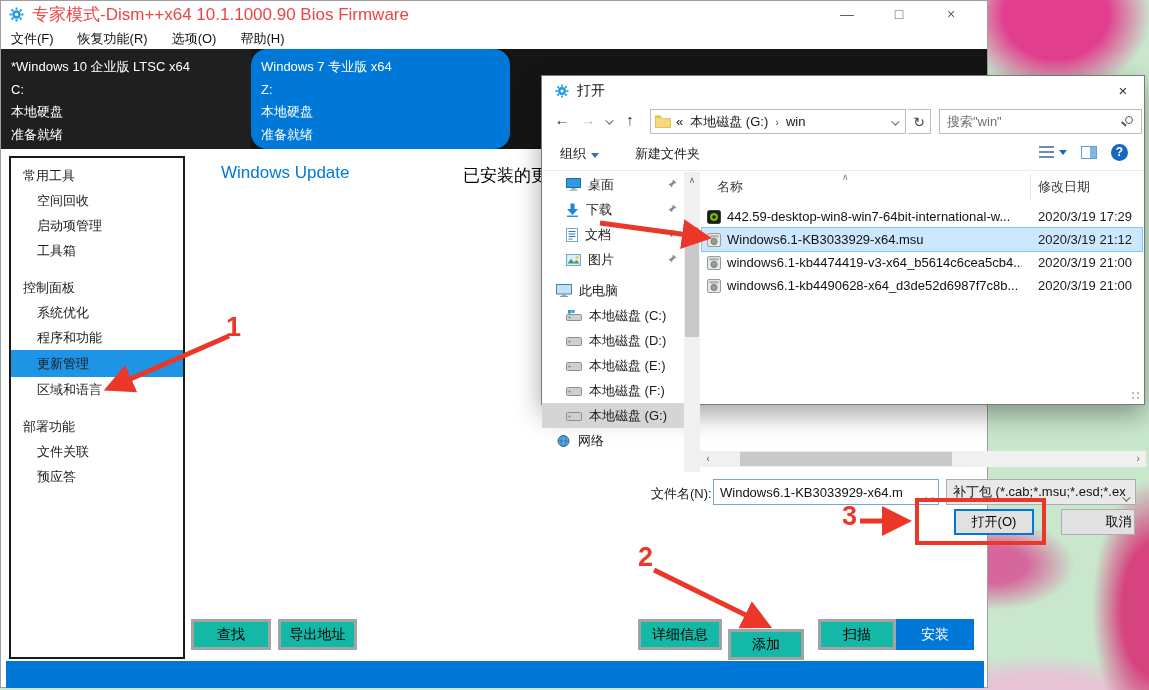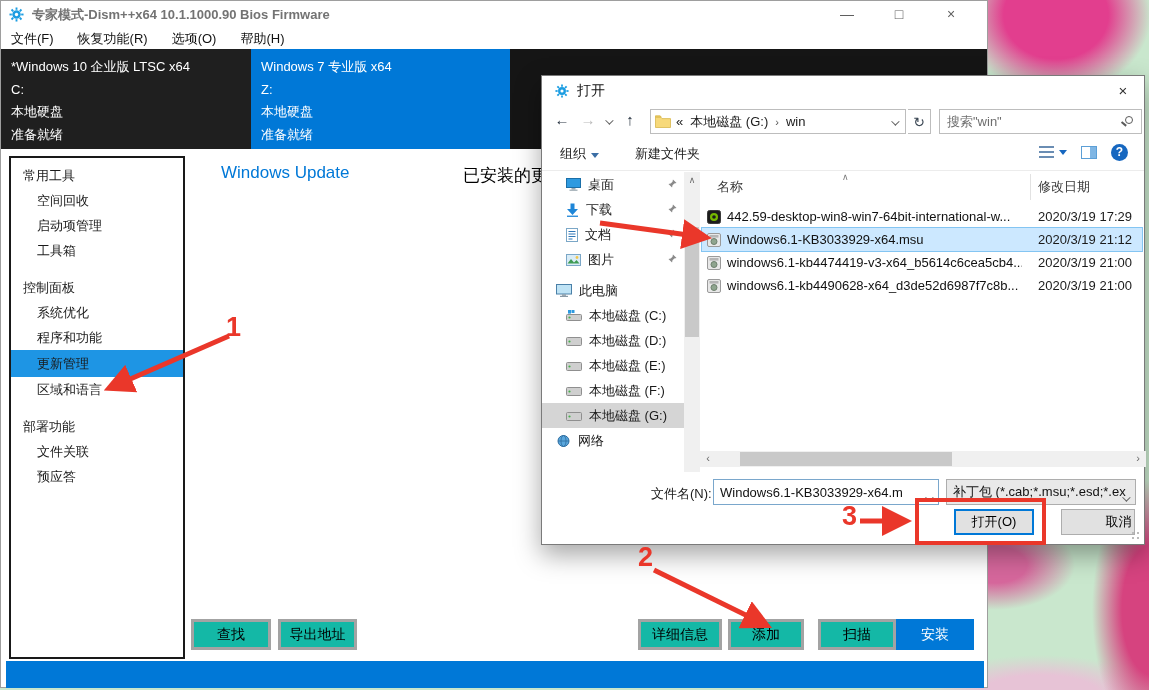--- a/index.html
+++ b/index.html
@@ -10,52 +10,52 @@
       radial-gradient(ellipse 95px 80px at 1056px 15px, #e23e8e 55%, rgba(226,62,142,0) 100%),
       radial-gradient(ellipse 60px 130px at 1152px 610px, #d6437f 50%, rgba(214,67,127,0) 100%),
       radial-gradient(ellipse 80px 45px at 995px 565px, #d6679c 40%, rgba(214,103,156,0) 100%),
       radial-gradient(ellipse 120px 40px at 1040px 695px, #e7c3d6 50%, rgba(231,195,214,0) 100%),
       #c9e7cd;
   }
   
   #main-window { position:absolute; left:0; top:0; width:988px; height:688px; background:#fff; border:1px solid #9e9e9e; }
   #titlebar { position:absolute; left:0; top:0; width:100%; height:27px; background:#fff; display:flex; align-items:center; }
   #titlebar .app-icon { margin-left:8px; }
-  #titlebar .title-text { margin-left:8px; font-size:13px; color:#737373;font-weight:bold; }
+  #titlebar .title-text { margin-left:8px; font-size:17px; color:#ef4444; }
   .win-controls { position:absolute; right:10px; top:0; height:27px; display:flex; }
   .win-controls span { width:52px; text-align:center; line-height:27px; color:#5f5f5f; font-size:14px; }
   #menubar { position:absolute; left:0; top:27px; width:100%; height:21px; display:flex; gap:24px; padding-left:10px; align-items:center; background:#fff; }
   #menubar span { font-size:13px; color:#111; }
   
   #tabstrip { position:absolute; left:0; top:48px; width:986px; height:100px; background:#151515; }
   .img-tab { position:absolute; top:0; height:100px; color:#fff; font-size:13px; padding:7px 0 0 10px; line-height:22.5px; }
   #tab-0 { left:0; width:250px; background:#1f1f1f; }
-  #tab-1 { left:250px; width:259px; background:#0078d7; }
+  #tab-1 { left:250px; width:259px; background:#0078d7;border-radius:16px; }
   .img-tab div { white-space:nowrap; }
   
   #sidebar { position:absolute; left:8px; top:155px; width:176px; height:503px; border:2px solid #191919; background:#fff; padding-top:5px; }
   .sb-row { height:25px; display:flex; align-items:center; font-size:13px; color:#1a1a1a; }
   .sb-header { padding-left:12px; }
   .sb-item { padding-left:26px; }
   .sb-gap { height:12px; }
   .sb-selected { background:#1e95e4; height:27px; }
   
   .content-title { position:absolute; left:220px; top:162px; font-size:17px; color:#0078d7; }
   .content-tab2 { position:absolute; left:462px; top:163px; font-size:17px; color:#000; white-space:nowrap; }
   
   .fbtn { position:absolute; top:618px; height:31px; background:#14b8a6; border:3px solid #a3a3a3; font-size:14px; color:#000; display:flex; align-items:center; justify-content:center; }
   #btn-find   { left:190px; width:80px; }
   #btn-export { left:277px; width:79px; }
   #btn-detail { left:637px; width:84px; }
-  #btn-add    { left:727px; width:76px; }
+  #btn-add    { left:727px; width:76px;margin-top:10px; }
   #btn-scan   { left:817px; width:78px; }
   #btn-install{ left:895px; width:78px; background:#0078d7; border:1px solid #0078d7; color:#fff; }
   #statusbar { position:absolute; left:5px; top:660px; width:978px; height:27px; background:#0078d7; }
   
-  #dialog { position:absolute; left:541px; top:75px; width:604px; height:470px; background:#fff; border:1px solid #7a7a7a; box-shadow:0 10px 24px rgba(0,0,0,.35); }
+  #dialog { position:absolute; left:541px; top:75px; width:604px; height:330px; background:#fff; border:1px solid #7a7a7a; box-shadow:0 10px 24px rgba(0,0,0,.35); }
   #dlg-titlebar { position:absolute; left:0; top:0; width:100%; height:30px; display:flex; align-items:center; }
   #dlg-titlebar .dlg-title { margin-left:8px; font-size:14px; color:#111; }
   #dlg-titlebar .app-icon { margin-left:13px; }
   #dlg-close { position:absolute; right:0; top:0; width:42px; height:30px; text-align:center; line-height:30px; font-size:15px; color:#333; }
   .navbtn { position:absolute; top:31px; height:26px; line-height:26px; font-size:15px; color:#24303e; text-align:center; }
   #nav-back { left:8px; width:24px; }
   #nav-fwd  { left:34px; width:24px; color:#b9b9b9; }
   #nav-chev { left:58px; width:16px; }
   #nav-up   { left:76px; width:24px; }
   .chev { display:inline-block; width:6px; height:6px; border-right:1.4px solid #606060; border-bottom:1.4px solid #606060; transform:rotate(45deg) translateY(-2px); }

